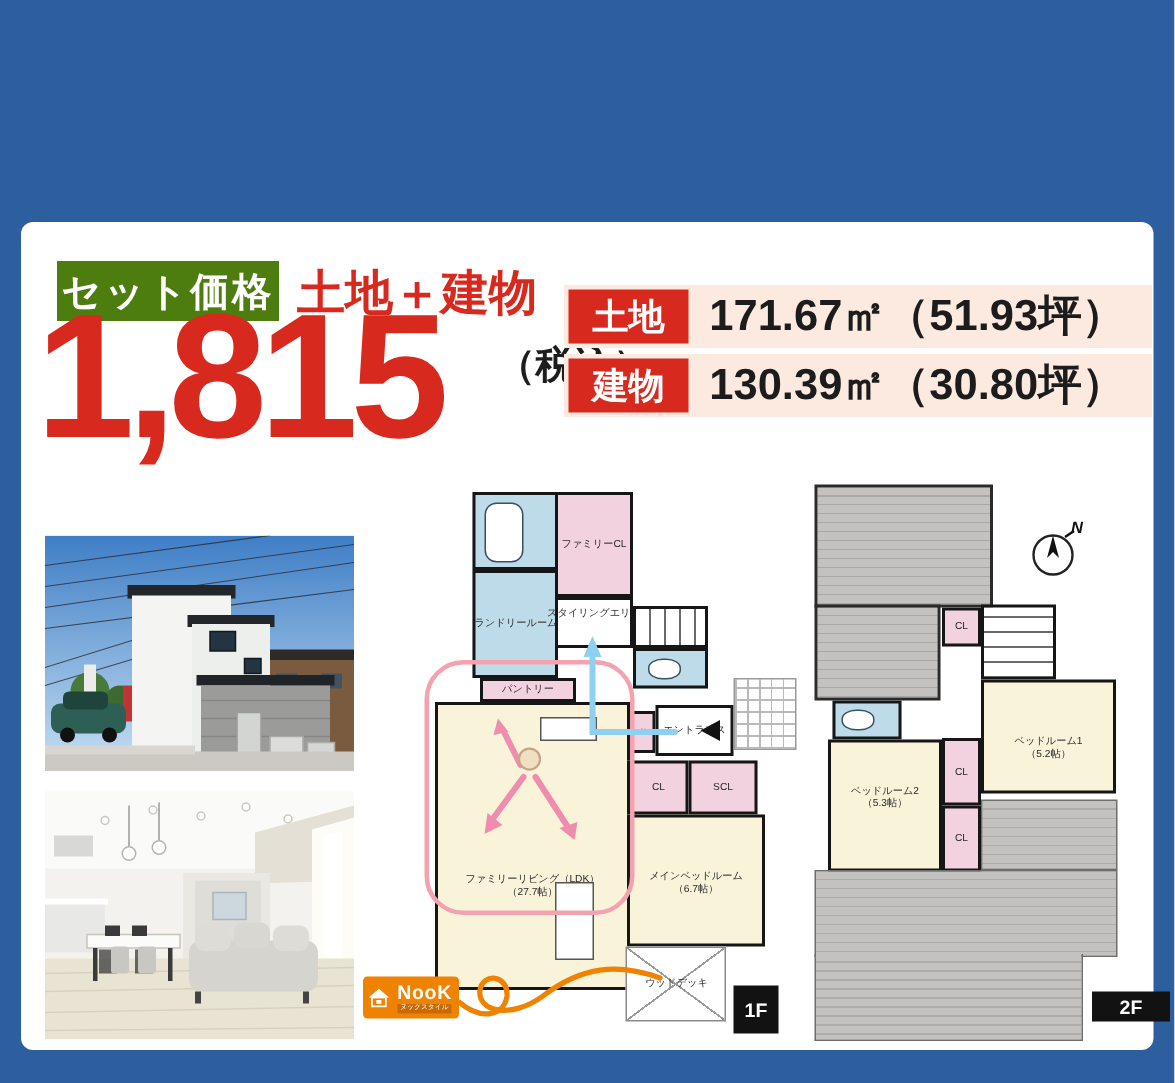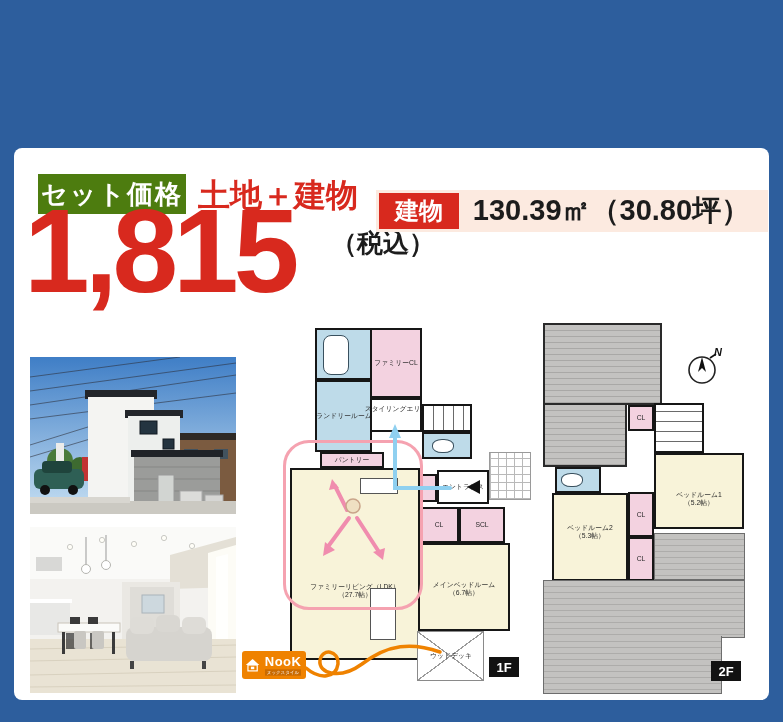--- a/index.html
+++ b/index.html
@@ -96,20 +96,24 @@
 
     <div class="set-badge">セット価格</div>
     <div class="composition">土地＋建物</div>
     <div class="amount">1,815</div>
     <div class="amount-side">
       <div class="tax-note">（税込）</div>
     </div>
 
     <div class="specs">
       <div class="spec-row">
+        <span class="spec-label">土地</span>
+        <span class="spec-value">171.67㎡（51.93坪）</span>
+      </div>
+      <div class="spec-row">
         <span class="spec-label">建物</span>
         <span class="spec-value">130.39㎡（30.80坪）</span>
       </div>
     </div>
 
     <div class="photo" style="left:16px; top:209px; width:206px; height:157px;">
       <svg width="206" height="157" viewBox="0 0 206 157">
         <defs>
           <linearGradient id="sky" x1="0" y1="0" x2="0" y2="1">
             <stop offset="0" stop-color="#3f7ec6"></stop>
@@ -274,21 +278,21 @@
           <line x1="112" y1="196" x2="134" y2="230"></line>
           <line x1="102" y1="188" x2="90" y2="164"></line>
         </g>
         <g fill="#f08cae">
           <polygon points="78,234 80,220 90,228"></polygon>
           <polygon points="138,238 128,230 140,226"></polygon>
           <polygon points="87,157 84,168 94,166"></polygon>
         </g>
         <circle cx="108" cy="184" r="7" fill="#efe0c2" stroke="#c9a489" stroke-width="1.5"></circle>
       </svg>
-      <div class="fbadge" style="left:244px; top:335px; width:30px; height:20px;">1F</div>
+      <div class="fbadge" style="left:244px; top:335px; width:30px; height:32px;">1F</div>
     </div>
 
     <div class="plan" style="left:526px; top:170px; width:230px; height:382px;">
       <div class="balc" style="left:3px; top:5px; width:119px; height:82px;"></div>
       <div class="balc" style="left:3px; top:85px; width:84px; height:64px;"></div>
       <div class="room bg-p" style="left:88px; top:87px; width:26px; height:26px;">
         <span class="lbl">CL</span>
       </div>
       <div class="room stripes-h" style="left:114px; top:85px; width:50px; height:50px;"></div>
       <div class="room bg-b" style="left:15px; top:149px; width:46px; height:26px;">
@@ -314,21 +318,21 @@
       </div>
       <div class="roof" style="left:114px; top:215px; width:91px; height:47px;"></div>
       <div class="roof" style="left:3px; top:262px; width:202px; height:58px;"></div>
       <div class="roof" style="left:3px; top:318px; width:179px; height:58px; border-top:none;"></div>
       <svg class="overlay" style="left:146px; top:34px;" width="34" height="34" viewBox="0 0 34 34">
         <circle cx="16" cy="18" r="13" fill="#fff" stroke="#222" stroke-width="1.6"></circle>
         <polygon points="16,5 20,20 16,16 12,20" fill="#111"></polygon>
         <line x1="24" y1="6" x2="30" y2="2" stroke="#111" stroke-width="1.6"></line>
       </svg>
       <span class="compass-n" style="left:174px; top:28px;">N</span>
-      <div class="fbadge" style="left:171px; top:343px; width:30px; height:20px;">2F</div>
+      <div class="fbadge" style="left:188px; top:343px; width:52px; height:20px;">2F</div>
     </div>
 
     <div class="nook">
       <svg width="18" height="18" viewBox="0 0 18 18">
         <polygon points="9,2 17,9 1,9" fill="#fff"></polygon>
         <rect x="3.5" y="9" width="11" height="7" fill="none" stroke="#fff" stroke-width="1.4"></rect>
         <rect x="7" y="11" width="4" height="3" fill="#fff"></rect>
       </svg>
       <div class="nook-text">
         <span class="nook-name">NooK</span>

